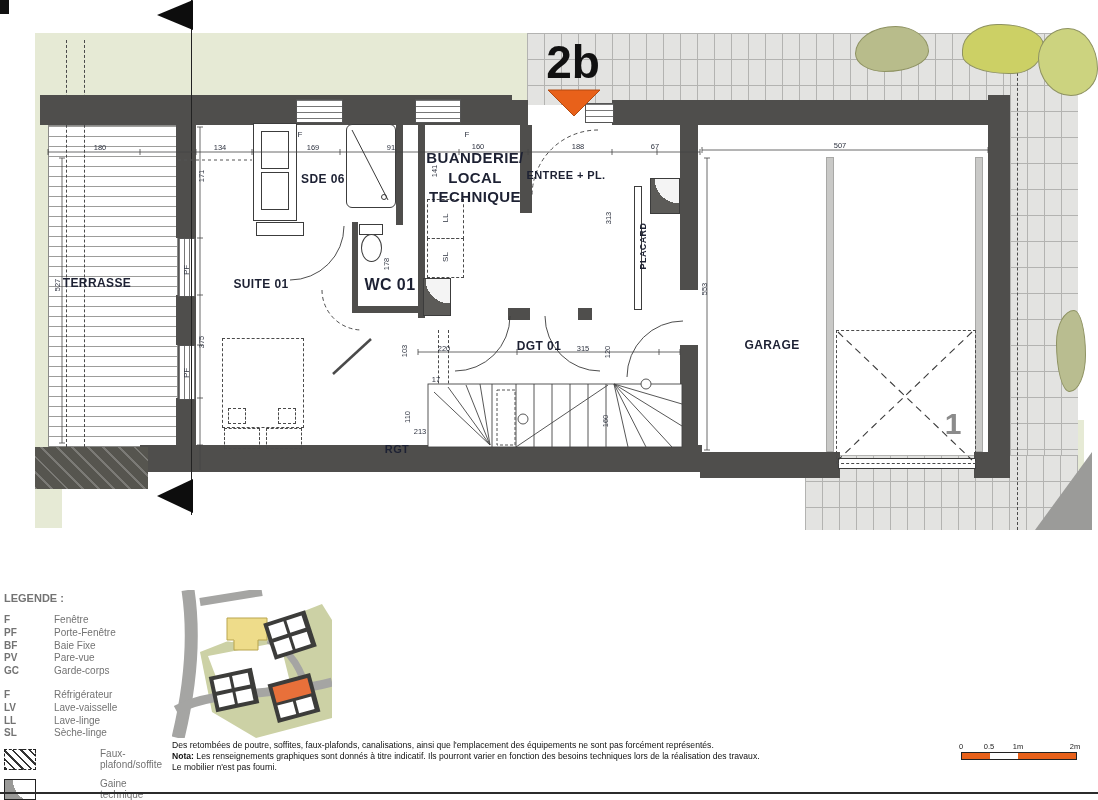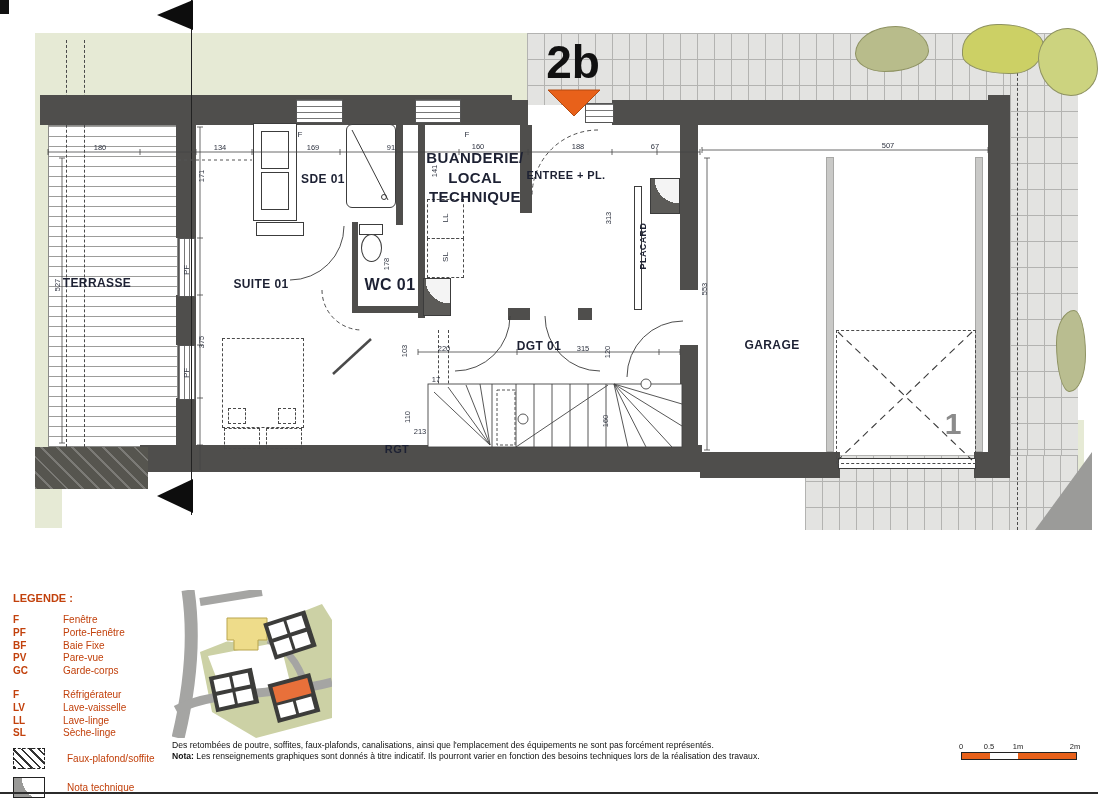--- a/index.html
+++ b/index.html
@@ -34,26 +34,26 @@
   .room-label{position:absolute;transform:translate(-50%,-50%);font-weight:bold;color:#1d2133;
               letter-spacing:.4px;white-space:pre-line;text-align:center;line-height:1.3;}
   .room-label.rot{transform:translate(-50%,-50%) rotate(-90deg);}
   .dim{position:absolute;transform:translate(-50%,-50%);font-size:7.5px;color:#2e3340;white-space:nowrap;}
   .dim.rot{transform:translate(-50%,-50%) rotate(-90deg);}
   .lot-marker{position:absolute;left:573px;top:62px;transform:translate(-50%,-50%);
               font-size:46px;font-weight:bold;color:#111;}
   .parking-num{position:absolute;left:953px;top:424px;transform:translate(-50%,-50%);
                font-size:30px;font-weight:bold;color:#8b8b8b;}
   
-  #legend{position:absolute;left:13px;top:592px;width:160px;color:#c2410c;}
+  #legend{position:absolute;left:4px;top:592px;width:160px;color:#737373;}
   #legend .title{font-weight:bold;font-size:11px;margin-bottom:10px;}
   .lg-row{display:flex;font-size:10px;line-height:12.8px;}
   .lg-code{width:50px;font-weight:bold;}
   .lg-gap{height:11px;}
-  .sym-row{display:flex;align-items:center;font-size:10px;margin-top:8px;}
+  .sym-row{display:flex;align-items:center;font-size:10px;margin-top:8px;gap:42px;}
   .sym-icon{width:30px;height:19px;margin-right:22px;flex:0 0 30px;}
   .icon-hatch{border:1px dashed #222;
       background-image:repeating-linear-gradient(45deg,#333 0 1.5px,transparent 1.5px 6px);}
   .icon-gaine{border:1px solid #222;background:radial-gradient(circle at 100% 0%,#fff 0 62%,#9a9a98 62%);}
   #siteplan{position:absolute;left:172px;top:590px;}
   #nota{position:absolute;left:172px;top:740px;width:760px;font-size:8.6px;line-height:11px;color:#111;}
   #scalebar{position:absolute;left:958px;top:742px;width:124px;height:24px;font-size:7.5px;color:#222;}
   #scalebar .lbl{position:absolute;top:0;transform:translateX(-50%);}
   #scalebar .bar{position:absolute;top:10px;left:3px;width:114px;height:6px;border:1px solid #222;display:flex;}
   .seg-o{background:#e8611a;}
@@ -172,38 +172,38 @@
       <line x1="972" y1="332" x2="838" y2="460"></line>
     </g>
     <line x1="352" y1="130" x2="388" y2="200" stroke="#3a3a3a" stroke-width="1"></line>
     <circle cx="384" cy="197" r="2.5" fill="none" stroke="#3a3a3a"></circle>
     <line x1="178" y1="160" x2="252" y2="160" stroke="#555" stroke-width="1" stroke-dasharray="3 3"></line>
   </svg>
 
   <div id="labels">
       <div class="room-label" style="left: 97px; top: 284px; font-size: 12px;">TERRASSE</div>
       <div class="room-label" style="left: 261px; top: 285px; font-size: 12px;">SUITE 01</div>
-      <div class="room-label" style="left: 323px; top: 180px; font-size: 12px;">SDE 01</div>
+      <div class="room-label" style="left: 323px; top: 180px; font-size: 12px;">SDE 06</div>
       <div class="room-label" style="left: 390px; top: 285px; font-size: 16px;">WC 01</div>
       <div class="room-label" style="left: 475px; top: 177px; font-size: 15px;">BUANDERIE/
 LOCAL
 TECHNIQUE</div>
       <div class="room-label" style="left: 566px; top: 175px; font-size: 11px;">ENTREE + PL.</div>
       <div class="room-label rot" style="left: 644px; top: 246px; font-size: 9px;">PLACARD</div>
       <div class="room-label" style="left: 539px; top: 347px; font-size: 12px;">DGT 01</div>
       <div class="room-label" style="left: 397px; top: 410px; font-size: 11px; margin-top: 39px;">RGT</div>
       <div class="room-label" style="left: 772px; top: 346px; font-size: 12px;">GARAGE</div>
       <div class="dim" style="left: 100px; top: 147px;">180</div>
       <div class="dim" style="left: 220px; top: 147px;">134</div>
       <div class="dim" style="left: 313px; top: 147px;">169</div>
       <div class="dim" style="left: 391px; top: 147px;">91</div>
       <div class="dim" style="left: 478px; top: 146px;">160</div>
       <div class="dim" style="left: 578px; top: 146px;">188</div>
       <div class="dim" style="left: 655px; top: 146px;">67</div>
-      <div class="dim" style="left: 872px; top: 145px; padding-left: 32px;">507</div>
+      <div class="dim" style="left: 824px; top: 145px; padding-left: 32px;">507</div>
       <div class="dim" style="left: 444px; top: 348px;">220</div>
       <div class="dim" style="left: 583px; top: 348px;">315</div>
       <div class="dim" style="left: 436px; top: 379px;">17</div>
       <div class="dim" style="left: 420px; top: 431px;">213</div>
       <div class="dim rot" style="left: 57px; top: 285px;">527</div>
       <div class="dim rot" style="left: 201px; top: 176px;">171</div>
       <div class="dim rot" style="left: 201px; top: 342px;">375</div>
       <div class="dim rot" style="left: 434px; top: 171px;">141</div>
       <div class="dim rot" style="left: 386px; top: 264px;">178</div>
       <div class="dim rot" style="left: 608px; top: 218px;">313</div>
@@ -263,21 +263,21 @@
           <span>Sèche-linge</span>
         </div>
       </div>
     <div id="legend-symbols">
         <div class="sym-row">
           <div class="sym-icon icon-hatch"></div>
           <span>Faux-plafond/soffite</span>
         </div>
         <div class="sym-row">
           <div class="sym-icon icon-gaine"></div>
-          <span>Nota technique</span>
+          <span>Gaine technique</span>
         </div>
       </div>
   </div>
 
   <svg id="siteplan" width="160" height="148" viewBox="0 0 160 148">
     <polygon points="28,62 150,14 160,30 160,128 84,148 40,122" fill="#ccd1a5"></polygon>
     <polygon points="30,20 110,8 120,30 60,52 34,48" fill="#fff"></polygon>
     <polygon points="36,66 108,52 118,92 52,108" fill="#fff"></polygon>
     <path d="M16 0C22 40 20 90 6 148" stroke="#a5a5a3" stroke-width="13" fill="none"></path>
     <path d="M4 120C45 98 100 108 160 92" stroke="#a5a5a3" stroke-width="9" fill="none"></path>
@@ -302,20 +302,21 @@
       <rect x="100" y="88" width="44" height="40" fill="#3c3c3a"></rect>
       <rect x="104" y="92" width="36" height="16" fill="#e8703a"></rect>
       <rect x="104" y="111" width="16" height="13" fill="#fff"></rect>
         <rect x="123" y="111" width="16" height="13" fill="#fff"></rect>
     </g>
   </svg>
 
   <div id="nota">
       <div>Des retombées de poutre, soffites, faux-plafonds, canalisations, ainsi que l'emplacement des équipements ne sont pas forcément représentés.</div>
       <div><b>Nota: </b>Les renseignements graphiques sont donnés à titre indicatif. Ils pourront varier en fonction des besoins techniques lors de la réalisation des travaux.</div>
+      <div>Le mobilier n'est pas fourni.</div>
     </div>
 
   <div id="scalebar">
     <div id="scale-labels">
         <span class="lbl" style="left: 3px;">0</span>
         <span class="lbl" style="left: 31px;">0.5</span>
         <span class="lbl" style="left: 60px;">1m</span>
         <span class="lbl" style="left: 117px;">2m</span>
       </div>
     <div class="bar">

